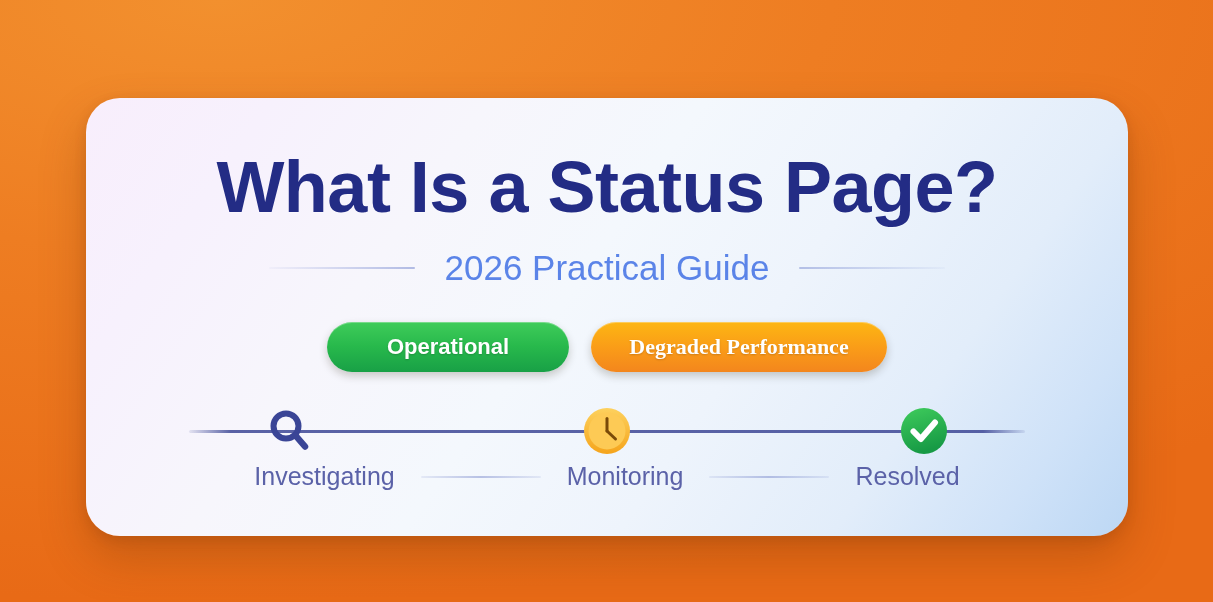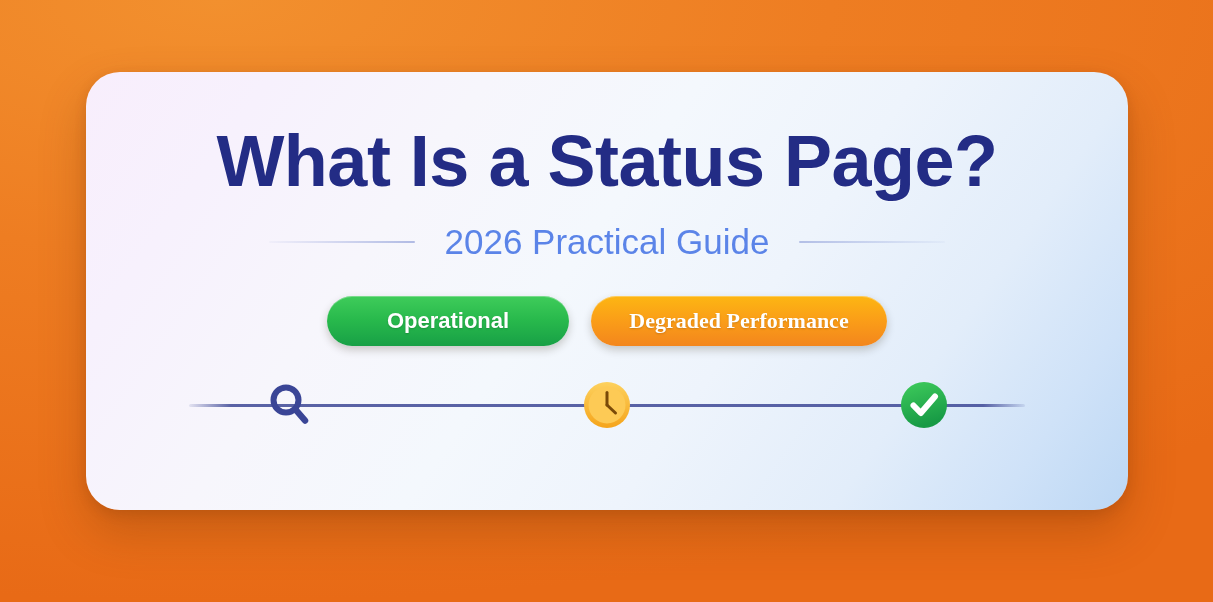--- a/index.html
+++ b/index.html
@@ -12,21 +12,21 @@
   body {
     font-family:"Liberation Sans", sans-serif;
     background:
       radial-gradient(120% 100% at 18% 0%, #f2902e 0%, #ee7d22 42%, #e86a16 100%);
     position:relative;
   }
 
   
   #card {
     position:absolute;
-    left:86px; top:72px;
+    left:86px; top:98px;
     width:1042px; height:438px;
     border-radius:34px;
     background:
       linear-gradient(125deg,
         #f8eefc 0%,
         #f7f1fd 14%,
         #f7f6fc 30%,
         #f4f8fd 46%,
         #eef4fc 62%,
         #e2edfa 78%,
@@ -231,15 +231,22 @@
               <stop offset="1" stop-color="#179a45"></stop>
             </linearGradient>
           </defs>
           <circle cx="26" cy="26" r="23" fill="url(#chkg)"></circle>
           <path d="M15.5 26.5 L22.8 34 L37 17.5" fill="none" stroke="#ffffff" stroke-width="6" stroke-linecap="round" stroke-linejoin="round"></path>
         </svg>
       </div>
 
     </div>
 
+    <div id="labels">
+      <div class="step-label">Investigating</div>
+      <div class="label-rule"></div>
+      <div class="step-label">Monitoring</div>
+      <div class="label-rule"></div>
+      <div class="step-label">Resolved</div>
+    </div>
 
   </div>
 </div>
 
 </body></html>

